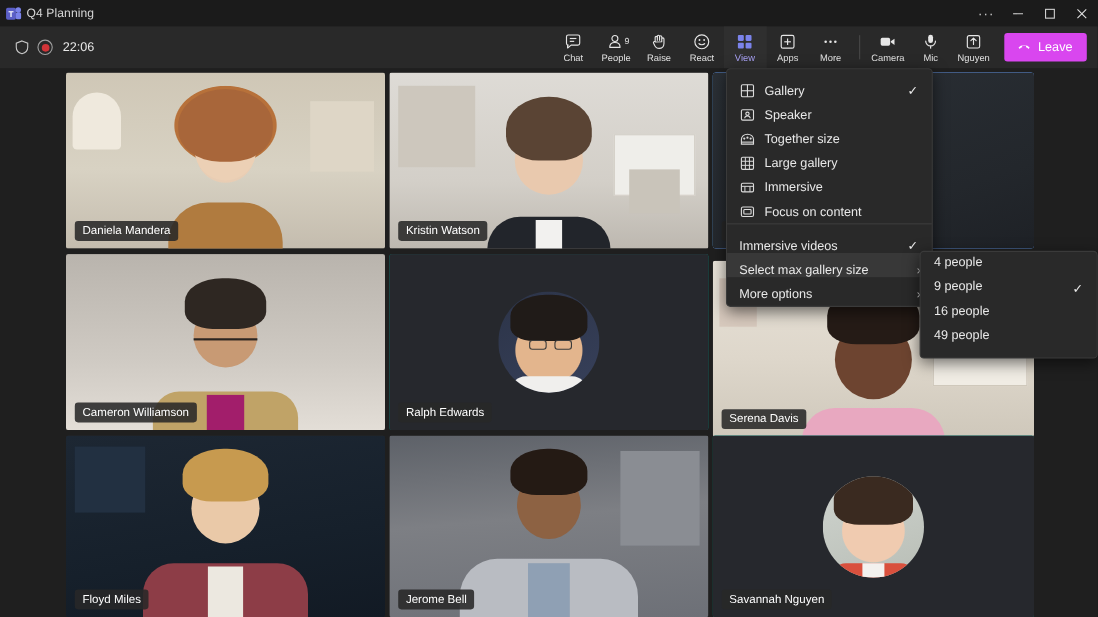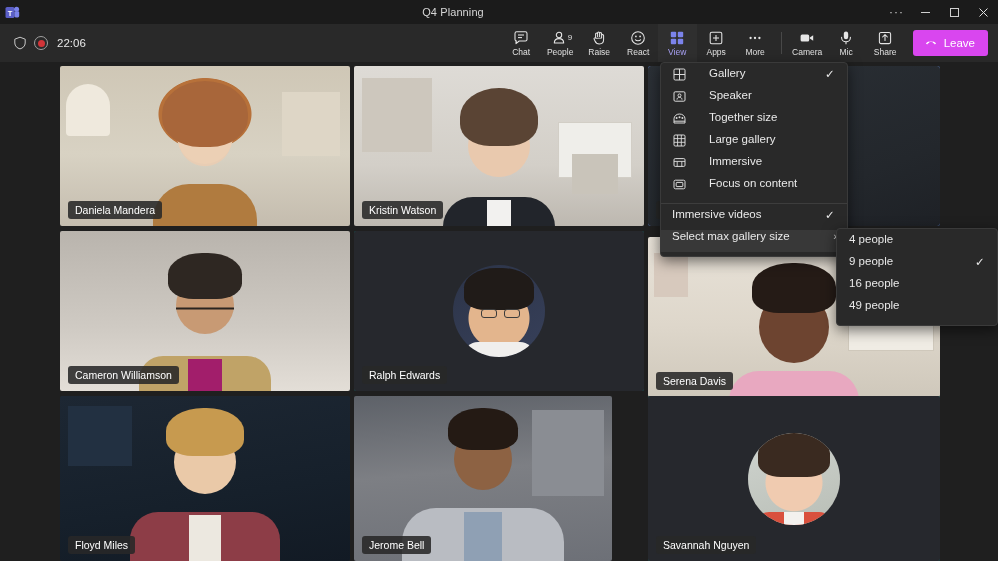--- a/index.html
+++ b/index.html
@@ -14,21 +14,21 @@
   #app { position: relative; width: 998px; height: 561px; background: #1f1f1f; }
 
   
   .titlebar {
     position: absolute; top: 0; left: 0; width: 998px; height: 24px;
     background: #1b1b1b; display: flex; align-items: center;
   }
   .tb-logo { width: 24px; height: 24px; display: flex; align-items: center; justify-content: center; }
   .tb-logo svg { display: block; }
   .tb-title {
-    flex: 1; text-align: center; font-size: 11px; color: #d6d6d6; letter-spacing: .1px;
+    flex: 1; text-align: left; font-size: 11px; color: #d6d6d6; letter-spacing: .1px;
   }
   .tb-controls { display: flex; align-items: center; height: 24px; }
   .tb-btn {
     width: 29px; height: 24px; display: flex; align-items: center; justify-content: center;
     color: #d0d0d0; font-size: 11px; line-height: 1;
   }
   .tb-btn svg { display: block; }
   .tb-btn.dots { letter-spacing: 1px; font-size: 12px; }
 
   
@@ -83,22 +83,22 @@
   .avatar .av-bg { position: absolute; inset: 0; }
   .tile-dark { background: #0f766e; }
 
   
   .menu {
     position: absolute; left: 660px; top: 62px; width: 188px;
     background: #292929; border: 1px solid #3a3a3a; border-radius: 4px;
     box-shadow: 0 4px 14px rgba(0,0,0,.55); padding: 4px 0; z-index: 40;
   }
   .mi {
-    height: 22px; display: flex; align-items: flex-start; padding: 0 10px 0 11px;
-    font-size: 11.5px; color: #e9e9e9; gap: 23px; position: relative;
+    height: 22px; display: flex; align-items: flex-end; padding: 0 10px 0 11px;
+    font-size: 11.5px; color: #e9e9e9; gap: 9px; position: relative;
   }
   .mi.hl { background: #383838; }
   .mi .mic { width: 14px; height: 14px; display: flex; align-items: center; justify-content: center; flex: 0 0 14px; }
   .mi .mlabel { flex: 1; }
   .mi .check { width: 12px; color: #e9e9e9; }
   .mi .chev { color: #cfcfcf; font-size: 11px; }
   .msep { height: 1px; background: #3d3d3d; margin: 4px 0; }
   .mi.plain { padding-left: 11px; }
 
   
@@ -265,21 +265,21 @@
         <div class="lbl">Mic</div>
       </div>
 
       <div class="tool-item">
         <div class="ico">
           <svg width="16" height="16" viewBox="0 0 16 16">
             <rect x="2.4" y="2.4" width="11.2" height="11.2" rx="1.6" fill="none" stroke="#e6e6e6" stroke-width="1.05"></rect>
             <path d="M8 4.6 L8 10.4 M5.6 7 L8 4.6 L10.4 7" fill="none" stroke="#e6e6e6" stroke-width="1.05" stroke-linecap="round" stroke-linejoin="round"></path>
           </svg>
         </div>
-        <div class="lbl">Share</div>
+        <div class="lbl">Nguyen</div>
       </div>
     </div>
 
     <div class="tool-right">
       <div class="leave-btn">
         <span>
           <svg width="14" height="14" viewBox="0 0 16 16">
             <path d="M2.2 9.6 C4.4 6.2 11.6 6.2 13.8 9.6 L12.3 10.8 C11.9 9.6 11 9.2 10 9.1 L10 7.8 C9 7.5 7 7.5 6 7.8 L6 9.1 C5 9.2 4.1 9.6 3.7 10.8 Z" fill="#fff"></path>
           </svg>
         </span>
@@ -367,21 +367,21 @@
       <div class="bg" style="background:linear-gradient(170deg,#1d2733 0%,#16202b 60%,#121a24 100%);">
         <div style="position:absolute;left:8px;top:10px;width:64px;height:60px;background:#223041;"></div>
         <div style="position:absolute;left:50%;top:40%;width:62px;height:64px;transform:translate(-50%,-50%);border-radius:50%;background:#eac9a8;"></div>
         <div style="position:absolute;left:50%;top:22%;width:78px;height:48px;transform:translate(-50%,-50%);border-radius:48% 48% 34% 34%;background:#c79a4f;"></div>
         <div style="position:absolute;left:50%;top:70%;width:150px;height:82px;transform:translate(-50%,0);border-radius:28px 28px 0 0;background:#8d3d47;"></div>
         <div style="position:absolute;left:50%;top:72%;width:32px;height:70px;transform:translate(-50%,0);background:#ece8e0;"></div>
       </div>
       <div class="name-tag">Floyd Miles</div>
     </div>
 
-    <div class="tile" style="left:294px;top:330px;width:258px;height:165px;">
+    <div class="tile" style="left:294px;top:330px;width:290px;height:165px;">
       <div class="bg" style="background:linear-gradient(175deg,#5d6168 0%,#7d7f84 45%,#6d7077 100%);">
         <div style="position:absolute;right:8px;top:14px;width:72px;height:86px;background:#8a8d93;"></div>
         <div style="position:absolute;left:50%;top:38%;width:58px;height:62px;transform:translate(-50%,-50%);border-radius:50%;background:#8d6243;"></div>
         <div style="position:absolute;left:50%;top:20%;width:70px;height:42px;transform:translate(-50%,-50%);border-radius:48% 48% 34% 34%;background:#241a14;"></div>
         <div style="position:absolute;left:50%;top:68%;width:162px;height:90px;transform:translate(-50%,0);border-radius:34px 34px 0 0;background:#b9bcc2;"></div>
         <div style="position:absolute;left:50%;top:70%;width:38px;height:62px;transform:translate(-50%,0);background:#8fa0b4;"></div>
       </div>
       <div class="name-tag">Jerome Bell</div>
     </div>
 
@@ -483,20 +483,24 @@
     <div class="mi plain">
       <span class="mlabel">Immersive videos</span>
       <span class="check">✓</span>
     </div>
 
     <div class="mi plain hl">
       <span class="mlabel">Select max gallery size</span>
       <span class="chev">›</span>
     </div>
 
+    <div class="mi plain">
+      <span class="mlabel">More options</span>
+      <span class="chev">›</span>
+    </div>
   </div>
 
   <div class="submenu">
     <div class="smi">
       <span class="slabel">4 people</span>
       <span class="check"></span>
     </div>
     <div class="smi">
       <span class="slabel">9 people</span>
       <span class="check">✓</span>

